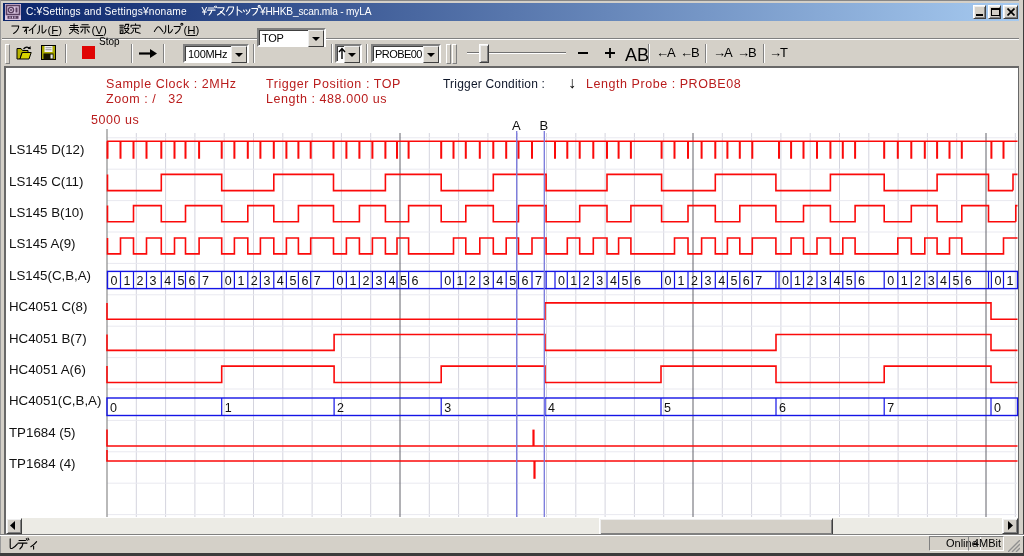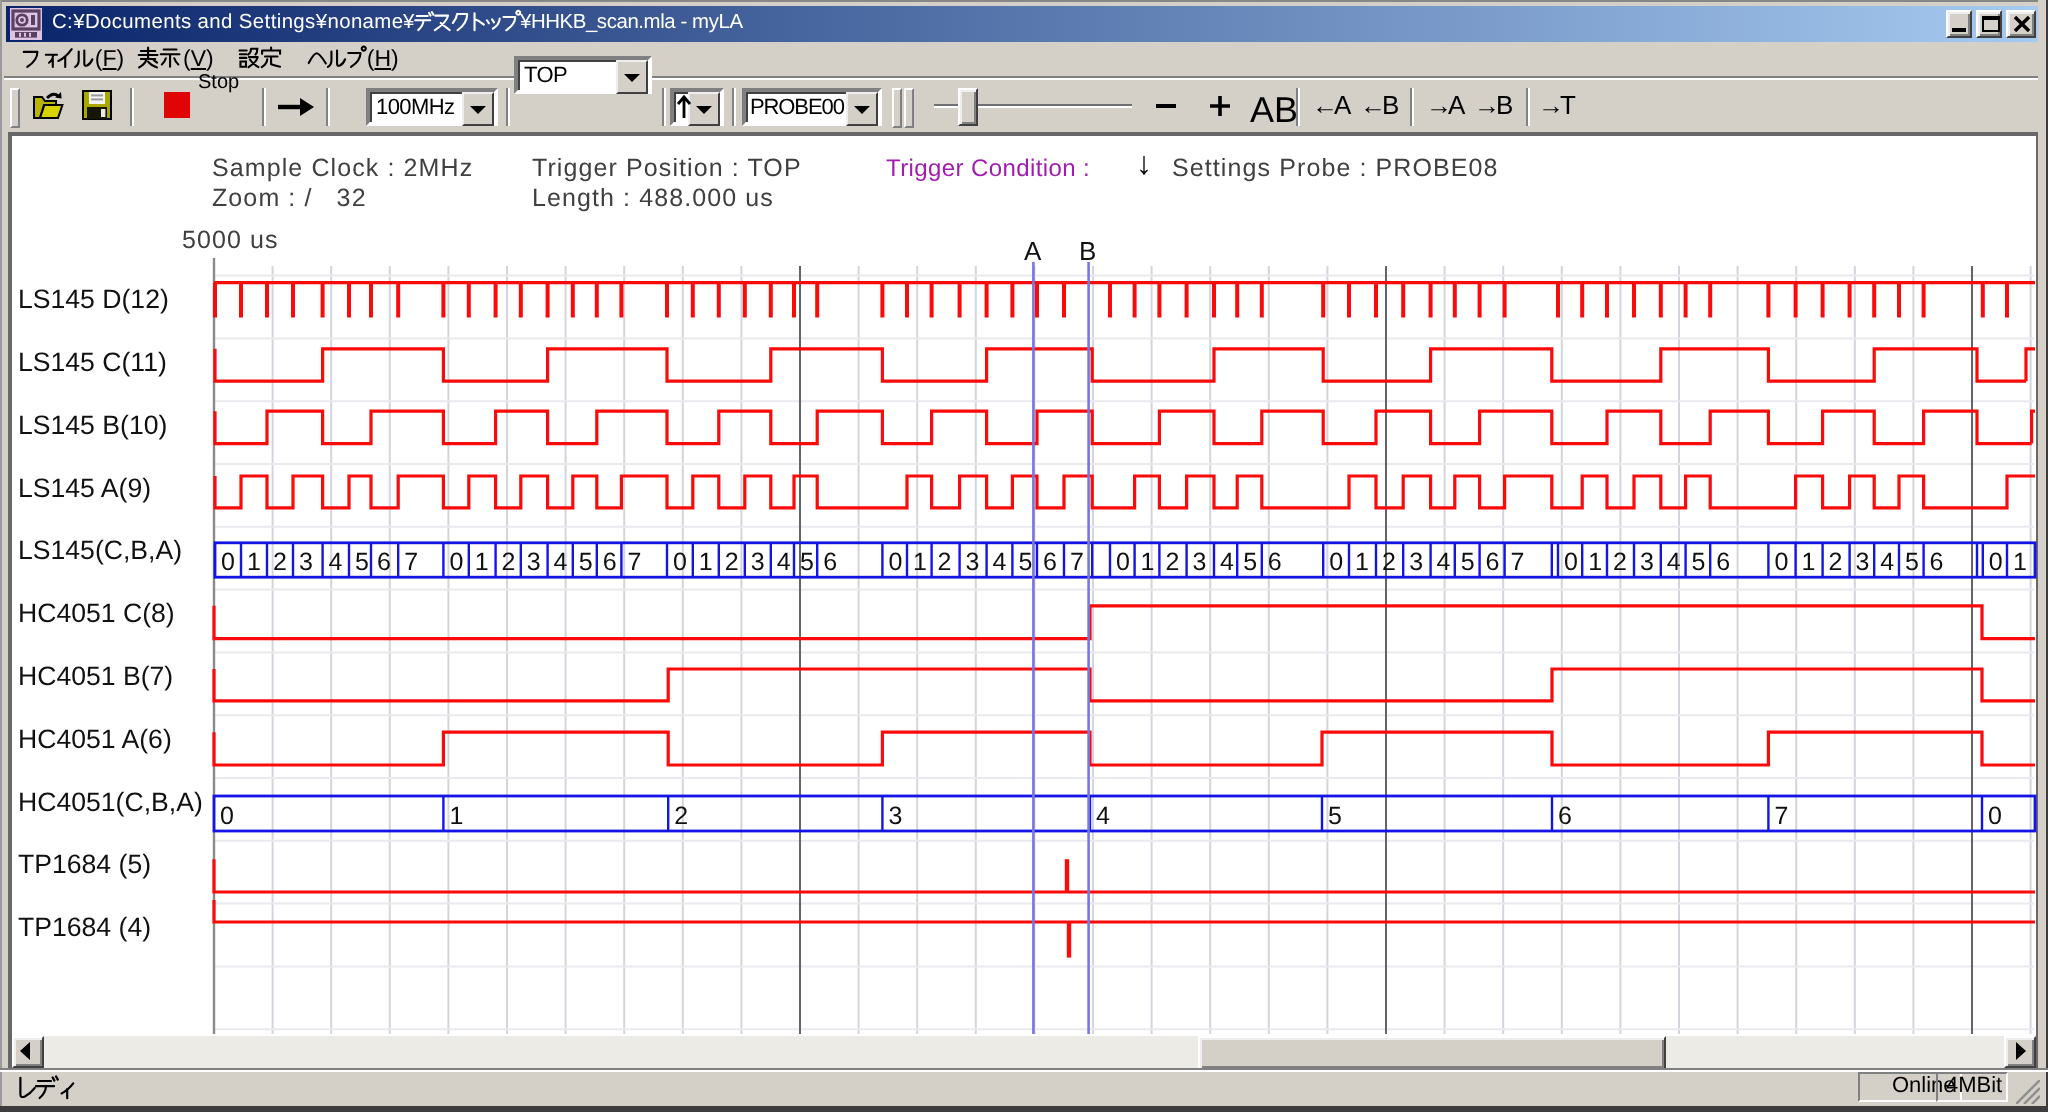--- a/index.html
+++ b/index.html
@@ -4,42 +4,42 @@
 html,body{margin:0;padding:0;width:1024px;height:556px;overflow:hidden;}
 body{font-family:"Liberation Sans",sans-serif;background:#d4d0c8;position:relative;}
 .abs{position:absolute;}
 .etch{border-left:1px solid #828282;border-right:1px solid #fff;width:0;}
 .grip{border:1px solid;border-color:#fff #808080 #808080 #fff;background:#d4d0c8;width:3px;}
 .btn3d{border:1px solid;border-color:#fff #404040 #404040 #fff;background:#d4d0c8;box-shadow:inset 1px 1px 0 #eee,inset -1px -1px 0 #808080;}
 .sunk{border:1px solid;border-color:#808080 #fff #fff #808080;}
 .combo{background:#fff;border:2px solid;border-color:#808080 #fff #fff #808080;box-shadow:inset 1px 1px 0 #404040;}
 .cbtn{position:absolute;right:0;top:0;width:14px;height:100%;background:#d4d0c8;border:1px solid;border-color:#eee #404040 #404040 #eee;}
 .tri{position:absolute;left:3px;top:6px;width:0;height:0;border:4px solid transparent;border-top:4px solid #000;}
-.t12{font-size:12px;color:#a21caf;}
-.info{font-size:12.5px;color:#404040;letter-spacing:0.55px;}
+.t12{font-size:12px;color:#0f172a;}
+.info{font-size:12.5px;color:#b91c1c;letter-spacing:0.55px;}
 .t11{font-size:11px;color:#000;}
 .ar{letter-spacing:-2px;}
 </style></head>
 <body>
 <div class="abs" style="left:0;top:0;width:1024px;height:1px;background:#878787;"></div>
 <div class="abs" style="left:0;top:0;width:1px;height:556px;background:#9a9a9a;"></div>
 <div class="abs" style="left:0;top:553px;width:1024px;height:3px;background:#3c3c3c;"></div>
 <div class="abs" style="left:3px;top:3px;width:1016px;height:18px;background:linear-gradient(90deg,#0a246a,#a6caf0);"></div>
 <svg class="abs" style="left:5px;top:4px;" width="16" height="16">
 <rect x="0" y="0" width="16" height="16" fill="#dbc5e3"></rect>
 <rect x="1.5" y="1.5" width="13" height="9" fill="none" stroke="#5a4062" stroke-width="1.6"></rect>
 <circle cx="6" cy="6" r="2.6" fill="none" stroke="#5a4062" stroke-width="1.4"></circle>
 <circle cx="6" cy="6" r="1" fill="#5a4062"></circle>
 <rect x="10.5" y="3.5" width="2" height="5" fill="#5a4062"></rect>
 <rect x="2.5" y="12" width="11" height="2.8" fill="#5a4062"></rect>
 <rect x="4.5" y="12.4" width="1" height="2" fill="#d8c2e0"></rect>
 <rect x="7" y="12.4" width="1" height="2" fill="#d8c2e0"></rect>
 <rect x="9.5" y="12.4" width="1" height="2" fill="#d8c2e0"></rect>
 </svg>
-<div class="abs" style="left:26px;top:5.5px;color:#fff;font-size:10.2px;letter-spacing:0.2px;">C:¥Documents and Settings¥noname</div>
+<div class="abs" style="left:26px;top:5.5px;color:#fff;font-size:10.2px;letter-spacing:0.2px;">C:¥Settings and Settings¥noname</div>
 <svg class="abs" style="left:0;top:0;" width="300" height="21">
     <g transform="translate(207.60 6.30) scale(0.8333)">
       <path fill="none" stroke="#fff" stroke-width="1.26" stroke-linecap="round" d="M1 2 H7.5 M0 4.6 H9 M5 4.6 Q4.8 8 1.8 10.5 M8.3 0.2 L9.2 1.8 M10 -0.3 L10.9 1.3"></path>
     </g>
     <g transform="translate(216.77 6.30) scale(0.8333)">
       <path fill="none" stroke="#fff" stroke-width="1.26" stroke-linecap="round" d="M1 1.8 H8.7 M8.7 1.8 Q7.8 6 0.8 10.5 M4.3 6.2 Q7 8.5 9.7 10.5"></path>
     </g>
     <g transform="translate(225.93 6.30) scale(0.8333)">
       <path fill="none" stroke="#fff" stroke-width="1.26" stroke-linecap="round" d="M3.2 0.8 Q2.6 4 0.6 6.2 M3.2 0.8 H9.2 M9.2 0.8 Q9.2 6.5 3.4 10.6"></path>
     </g>
@@ -175,21 +175,21 @@
 <div class="abs" style="left:713px;top:45px;font-size:13px;"><span class="ar">→</span>A</div>
 <div class="abs" style="left:737px;top:45px;font-size:13px;"><span class="ar">→</span>B</div>
 <div class="abs" style="left:769px;top:45px;font-size:13px;"><span class="ar">→</span>T</div>
 <div class="abs" style="left:4px;top:66px;width:1014px;height:452px;background:#fff;border-left:2px solid #686868;border-top:2px solid #686868;"></div>
 <div class="abs" style="left:4px;top:518px;width:2px;height:16px;background:#686868;"></div>
 <div class="abs" style="left:1018px;top:66px;width:1px;height:468px;background:#686868;"></div>
 <div class="abs" style="left:1019px;top:0px;width:4px;height:553px;background:#d4d0c8;"></div>
 <div class="abs" style="left:1023px;top:0px;width:1px;height:556px;background:#3c3c3c;"></div>
 <div class="abs info" style="left:106px;top:77px;">Sample Clock : 2MHz</div>
 <div class="abs info" style="left:266px;top:77px;">Trigger Position : TOP</div>
-<div class="abs info" style="left:586px;top:77px;">Settings Probe : PROBE08</div>
+<div class="abs info" style="left:586px;top:77px;">Length Probe : PROBE08</div>
 <div class="abs info" style="left:106px;top:92px;">Zoom : /&nbsp;&nbsp;&nbsp;32</div>
 <div class="abs info" style="left:266px;top:92px;">Length : 488.000 us</div>
 <div class="abs info" style="left:91px;top:113px;">5000 us</div>
 <div class="abs t12" style="left:443px;top:77px;letter-spacing:0.2px;">Trigger Condition :</div>
 <div class="abs" style="left:568px;top:74px;font-size:16px;">↓</div>
 <svg width="1024" height="556" viewBox="0 0 1024 556" style="position:absolute;left:0;top:0;">
 <g stroke="#d4d4de" stroke-width="1">
 <line x1="136.3" y1="133" x2="136.3" y2="517"></line>
 <line x1="165.6" y1="133" x2="165.6" y2="517"></line>
 <line x1="194.9" y1="133" x2="194.9" y2="517"></line>

